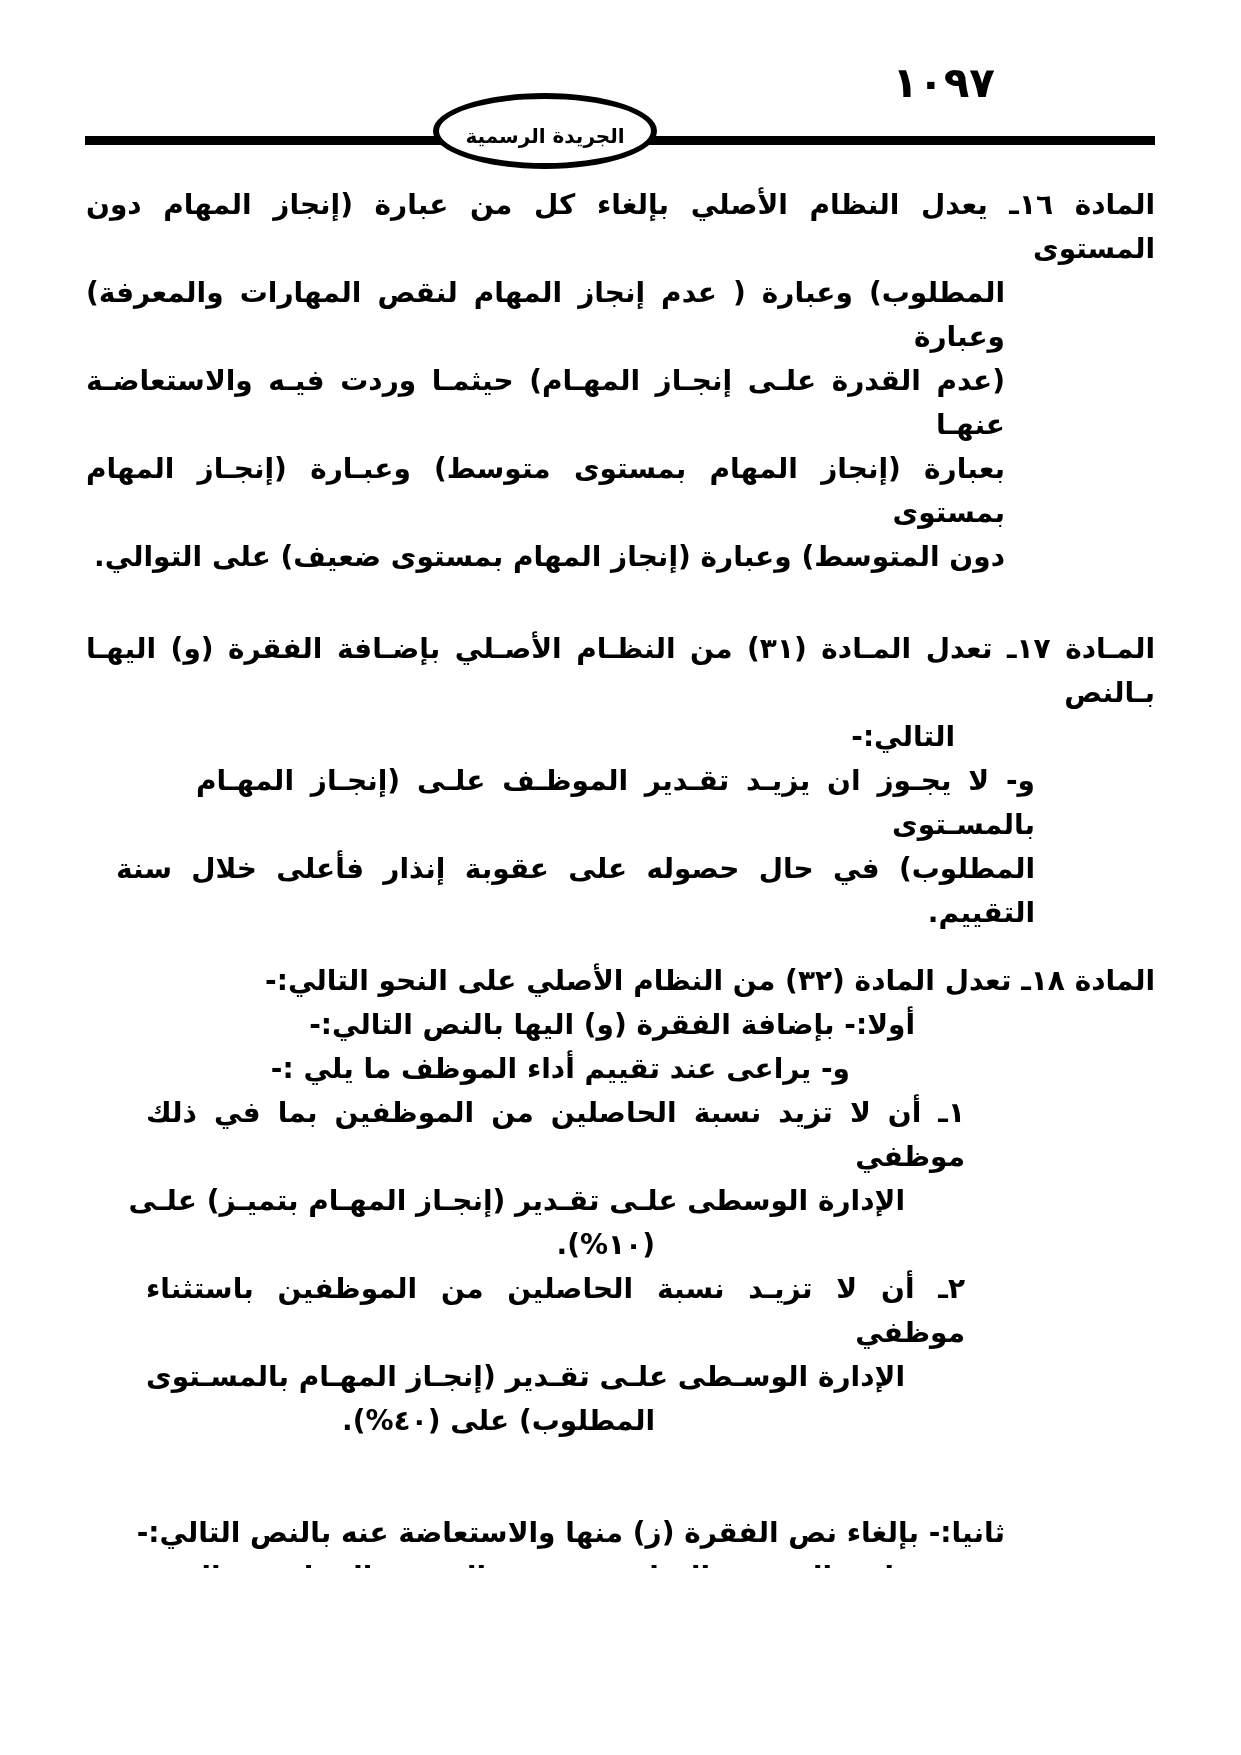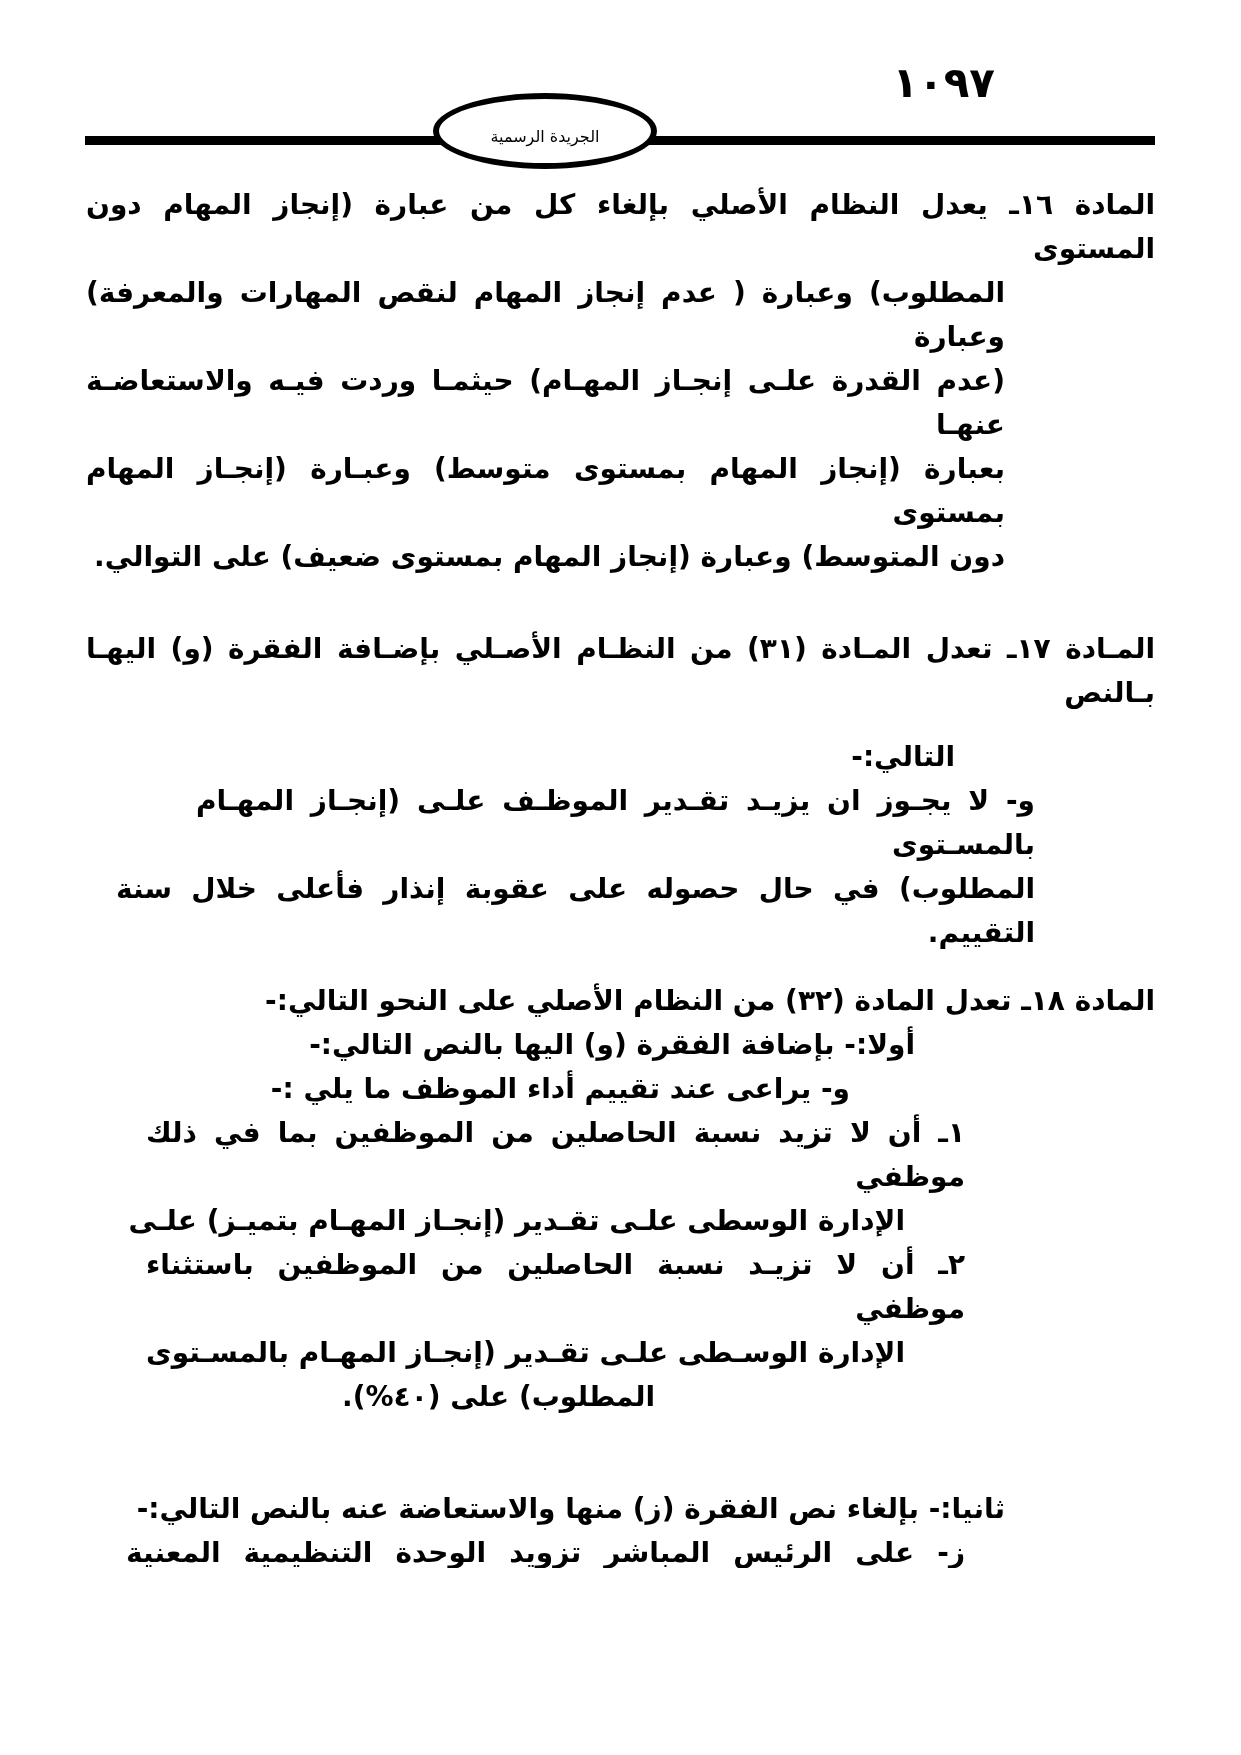--- a/index.html
+++ b/index.html
@@ -15,40 +15,40 @@
   .header-rule {
     position:absolute; top:136px; left:85px; width:1070px; height:9px;
     background:#000; z-index:1;
   }
   .gazette-oval {
     position:absolute; top:93px; left:433px; width:212px; height:64px;
     border:6px solid #000; border-radius:50%; background:#fff; z-index:2;
     display:flex; align-items:center; justify-content:center;
   }
   .gazette-oval .title {
-    font-size:16px; font-weight:normal; direction:rtl; white-space:nowrap;margin-top:10px;
+    font-size:20px; font-weight:bold; direction:rtl; white-space:nowrap;margin-top:10px;
   }
   .body-text {
     position:absolute; top:183px; right:86px; left:86px;
     direction:rtl; font-weight:bold; font-size:28px; line-height:44px;
   }
   .article { margin:0; }
   .a15 { margin-bottom:28px; }
   .a16 { margin-bottom:48px; }
   .a17 { margin-bottom:24px; }
   .a18a { margin-bottom:68px; }
   .line { white-space:normal; }
   .r { text-align:right; }
   .j { text-align:justify; text-align-last:justify; }
   
   .i0   { padding-right:0; }
   .i120 { padding-right:120px; }
   .i150 { padding-right:150px; }
   .i190 { padding-right:190px; }
-  .i200 { padding-right:200px;margin-top:20px; }
+  .i200 { padding-right:200px; }
   .i240 { padding-right:240px; }
   .i250 { padding-right:250px;text-align:right; }
   .i305 { padding-right:305px; }
   .i500 { padding-right:500px; }
   
   .p30  { padding-left:30px; }
   .p40  { padding-left:40px; }
   .p60  { padding-left:60px; }
   .p110 { padding-left:110px; }
 </style>
@@ -82,20 +82,21 @@
       <div class="line j i120 p110">و- لا يجـوز ان يزيـد تقـدير الموظـف علـى (إنجـاز المهـام بالمسـتوى</div>
       <div class="line j i120 p30">المطلوب) في حال حصوله على عقوبة إنذار فأعلى خلال سنة التقييم.</div>
     </div>
 
     <div class="article a18a">
       <div class="line r i0">المادة ١٨ـ تعدل المادة (٣٢) من النظام الأصلي على النحو التالي:-</div>
       <div class="line r i240">أولا:- بإضافة الفقرة (و) اليها بالنص التالي:-</div>
       <div class="line r i305">و- يراعى عند تقييم أداء الموظف ما يلي :-</div>
       <div class="line j i190 p60">١ـ أن لا تزيد نسبة الحاصلين من الموظفين بما في ذلك موظفي</div>
       <div class="line r i250">الإدارة الوسطى علـى تقـدير (إنجـاز المهـام بتميـز) علـى</div>
+      <div class="line r i500">(١٠%).</div>
       <div class="line j i190 p60">٢ـ أن لا تزيـد نسبة الحاصلين من الموظفين باستثناء موظفي</div>
       <div class="line r i250">الإدارة الوسـطى علـى تقـدير (إنجـاز المهـام بالمسـتوى</div>
       <div class="line r i500">المطلوب) على (٤٠%).</div>
     </div>
 
     <div class="article">
       <div class="line r i150">ثانيا:- بإلغاء نص الفقرة (ز) منها والاستعاضة عنه بالنص التالي:-</div>
       <div class="line j i190 p40">ز- على الرئيس المباشر تزويد الوحدة التنظيمية المعنية بـالموارد</div>
 
     </div>

